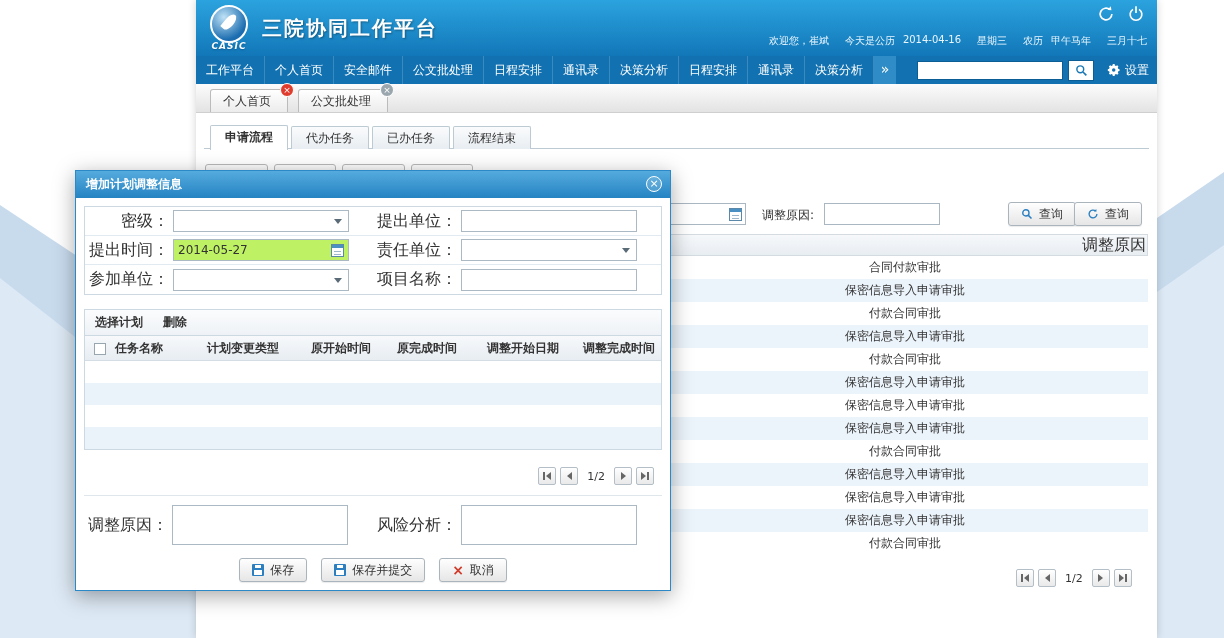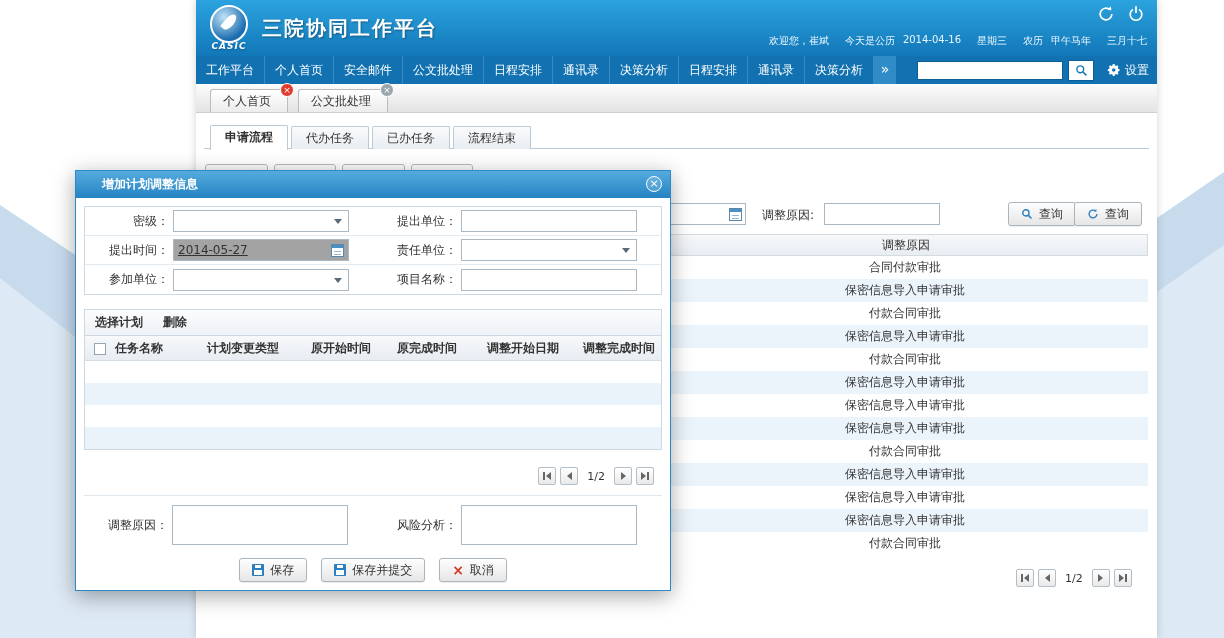--- a/index.html
+++ b/index.html
@@ -72,51 +72,51 @@
   .cal { width: 13px; height: 13px; border: 1px solid #5b87a8; background: #fff; position: relative; flex: none; }
   .cal::before { content: ''; position: absolute; top: 0; left: 0; right: 0; height: 3px; background: #4a90c2; }
   .cal::after { content: ''; position: absolute; left: 2px; top: 6px; width: 7px; height: 1px; background: #9db8cc; box-shadow: 0 3px 0 #9db8cc; }
   .floppy { width: 12px; height: 12px; background: #2b7fc0; border-radius: 1px; position: relative; flex: none; }
   .floppy::before { content: ''; position: absolute; top: 1px; left: 3px; width: 6px; height: 3px; background: #fff; }
   .floppy::after { content: ''; position: absolute; bottom: 1px; left: 2px; width: 8px; height: 5px; background: #fff; }
   .xmark { color: #d03a2a; font-weight: bold; font-size: 14px; line-height: 1; }
 
   
   .list-header { position: absolute; top: 234px; left: 9px; width: 943px; height: 22px; background: linear-gradient(#f6f8fa, #e8edf2); border: 1px solid #d4dbe1; }
-  .list-header-cell { position: absolute; left: 460px; width: 480px; text-align: center; line-height: 20px; font-size: 12px; color: #333; }
+  .list-header-cell { position: absolute; left: 460px; width: 480px; text-align: right; line-height: 20px; font-size: 16px; color: #333; }
   .list-row { position: absolute; left: 9px; width: 943px; height: 23px; cursor: pointer; }
   .list-row.r-odd { background: #ecf4fb; }
   .list-row.r-even { background: #fff; }
   .list-cell { position: absolute; left: 460px; width: 480px; text-align: center; line-height: 23px; font-size: 12px; color: #333; }
 
   
   .pager { display: flex; align-items: center; gap: 4px; }
   .pg-btn { width: 18px; height: 18px; border: 1px solid #b4bec6; background: linear-gradient(#fff, #e9e9e9); border-radius: 2px; display: flex; align-items: center; justify-content: center; gap: 1px; cursor: pointer; }
   .pg-text { font-size: 11px; color: #333; margin: 0 5px; }
   .tl { width: 0; height: 0; border-top: 4px solid transparent; border-bottom: 4px solid transparent; border-right: 5px solid #666; }
   .tr { width: 0; height: 0; border-top: 4px solid transparent; border-bottom: 4px solid transparent; border-left: 5px solid #666; }
   .pbar { width: 2px; height: 8px; background: #666; }
   .list-pager { position: absolute; top: 569px; left: 820px; }
 
   
   .footer { position: absolute; top: 617px; left: 0; right: 0; height: 21px; background: #1b85c5; color: #eaf6ff; font-size: 12px; text-align: center; line-height: 21px; }
 
   
   #modal { position: absolute; left: 75px; top: 170px; width: 596px; height: 421px; background: #fff; border: 1px solid #2c89c8; box-shadow: 0 5px 20px rgba(0,0,0,.35); z-index: 10; }
-  .modal-title { height: 27px; background: linear-gradient(#55abdd, #2583c3); color: #fff; font-size: 12px; font-weight: bold; line-height: 27px; padding-left: 26px; position: relative; }
+  .modal-title { height: 27px; background: linear-gradient(#55abdd, #2583c3); color: #fff; font-size: 12px; font-weight: bold; line-height: 27px; padding-left: 10px; position: relative; }
   .modal-close { position: absolute; right: 8px; top: 5px; width: 16px; height: 16px; border: 1px solid #fff; border-radius: 50%; color: #fff; font-size: 11px; line-height: 13px; text-align: center; cursor: pointer; background: rgba(255,255,255,.15); font-weight: normal; }
   .m-form { position: absolute; left: 8px; top: 35px; width: 578px; border: 1px solid #ccd8e2; background: #fff; }
   .m-row { height: 29px; display: flex; align-items: center; border-bottom: 1px solid #e2eaf1; }
   .m-row:last-child { border-bottom: none; }
   .m-cell { width: 50%; display: flex; align-items: center; }
-  .m-label { width: 84px; text-align: right; font-size: 12px; color: #333; flex: none; }
+  .m-label { width: 84px; text-align: right; font-size: 16px; color: #333; flex: none; }
   .m-select { width: 176px; height: 22px; border: 1px solid #abb9c4; background: #fff; position: relative; cursor: pointer; margin-left: 4px; }
   .m-select::after { content: ''; position: absolute; right: 6px; top: 8px; border-left: 4px solid transparent; border-right: 4px solid transparent; border-top: 5px solid #5a6b78; }
   .m-input { width: 176px; height: 22px; border: 1px solid #abb9c4; background: #fff; font-family: inherit; font-size: 12px; padding: 0 4px; margin-left: 4px; }
-  .m-date { width: 176px; height: 22px; border: 1px solid #abb9c4; background: #a3a3a3; display: flex; align-items: center; justify-content: space-between; padding: 0 4px; margin-left: 4px; cursor: pointer; text-decoration: underline; }
+  .m-date { width: 176px; height: 22px; border: 1px solid #abb9c4; background: #bef264; display: flex; align-items: center; justify-content: space-between; padding: 0 4px; margin-left: 4px; cursor: pointer; }
   .m-toolbar { position: absolute; left: 8px; top: 138px; width: 578px; height: 26px; display: flex; align-items: center; gap: 20px; padding-left: 10px; background: linear-gradient(#fbfcfd, #eef2f6); border: 1px solid #ccd8e2; border-bottom: none; }
   .m-tool { font-weight: bold; font-size: 12px; color: #333; cursor: pointer; }
   .m-table { position: absolute; left: 8px; top: 164px; width: 578px; border: 1px solid #ccd8e2; }
   .m-thead { display: flex; height: 25px; align-items: center; background: linear-gradient(#f7f9fb, #e7edf2); border-bottom: 1px solid #d4dde4; font-weight: bold; font-size: 12px; color: #333; }
   .m-tr { height: 22px; }
   .m-tr.alt { background: #ebf3fa; }
   .w-chk { width: 30px; text-align: center; }
   .w1 { width: 92px; } .w2 { width: 104px; } .w3 { width: 86px; } .w4 { width: 90px; } .w5 { width: 96px; } .w6 { flex: 1; }
   .chk { width: 12px; height: 12px; border: 1px solid #98a6b0; background: #fff; display: inline-block; vertical-align: middle; cursor: pointer; }
   .m-pager { position: absolute; right: 16px; top: 296px; }

